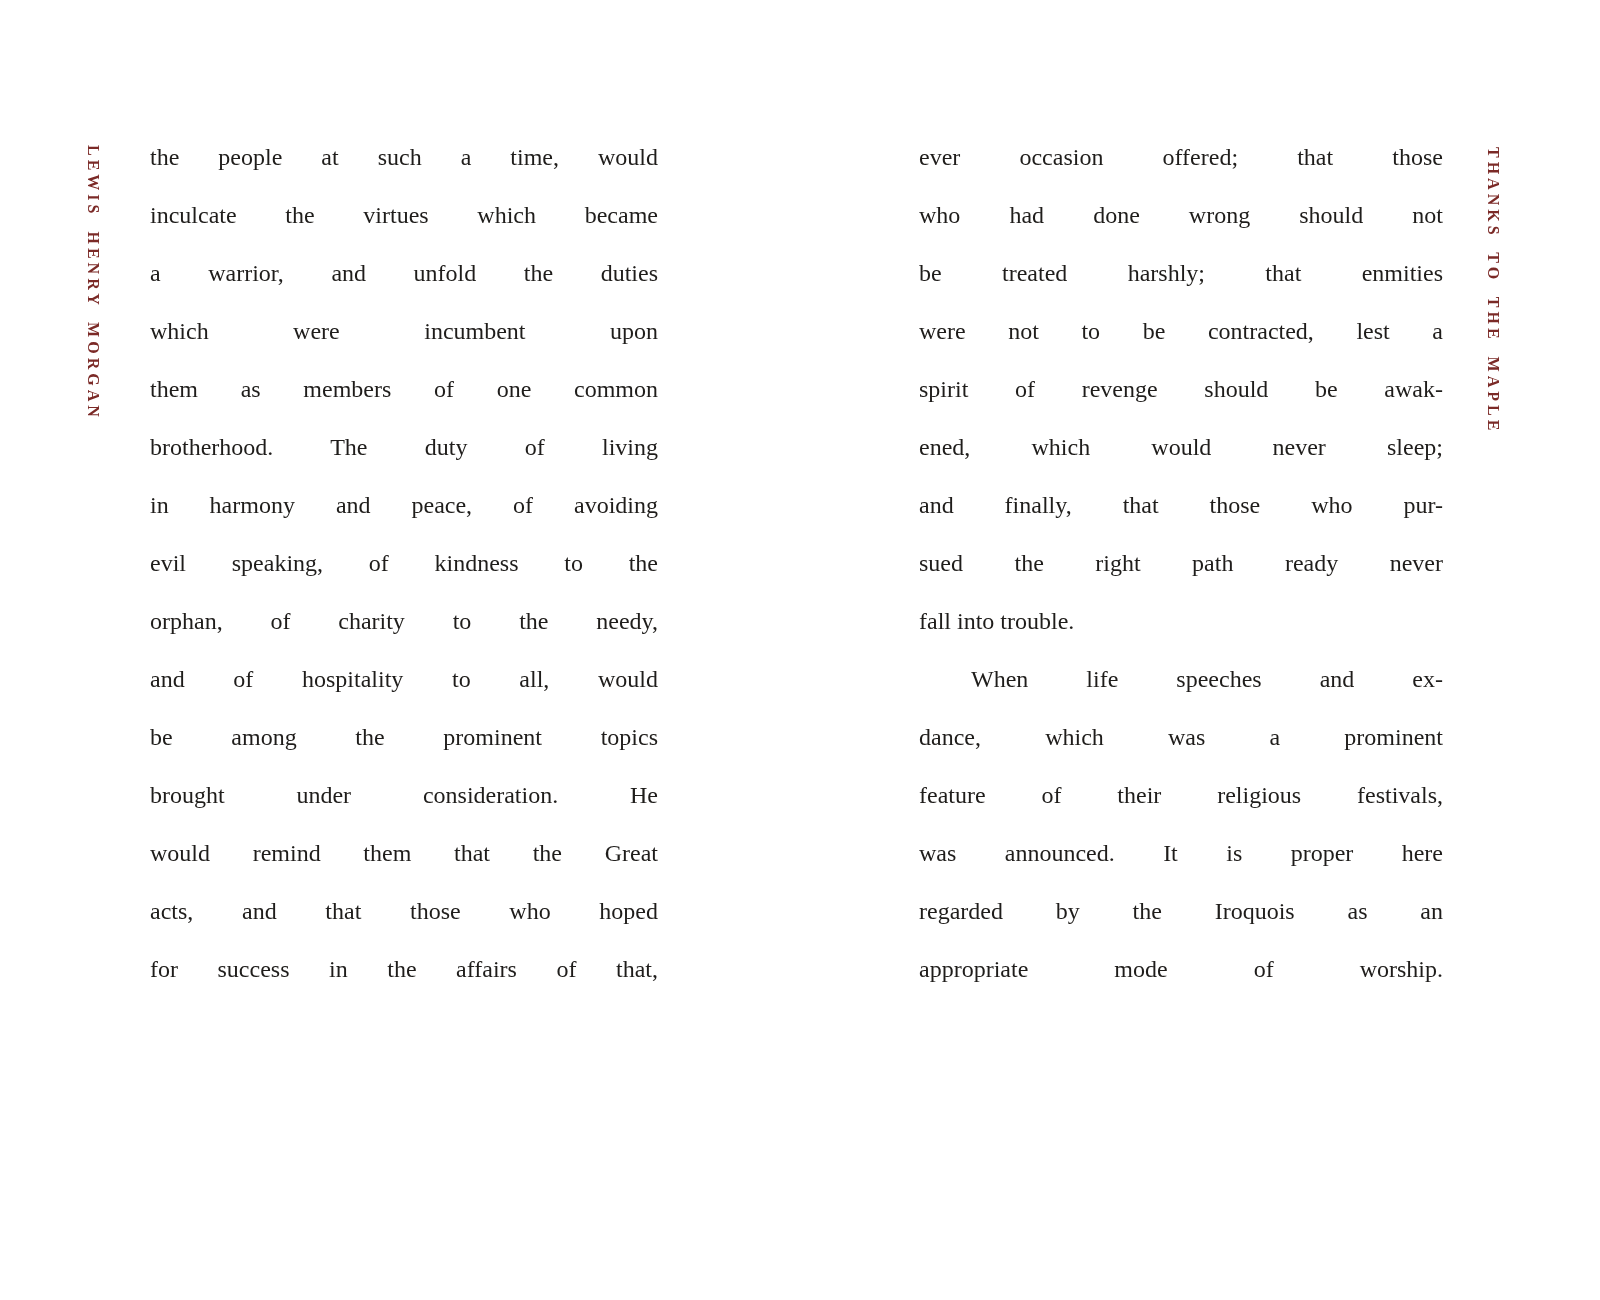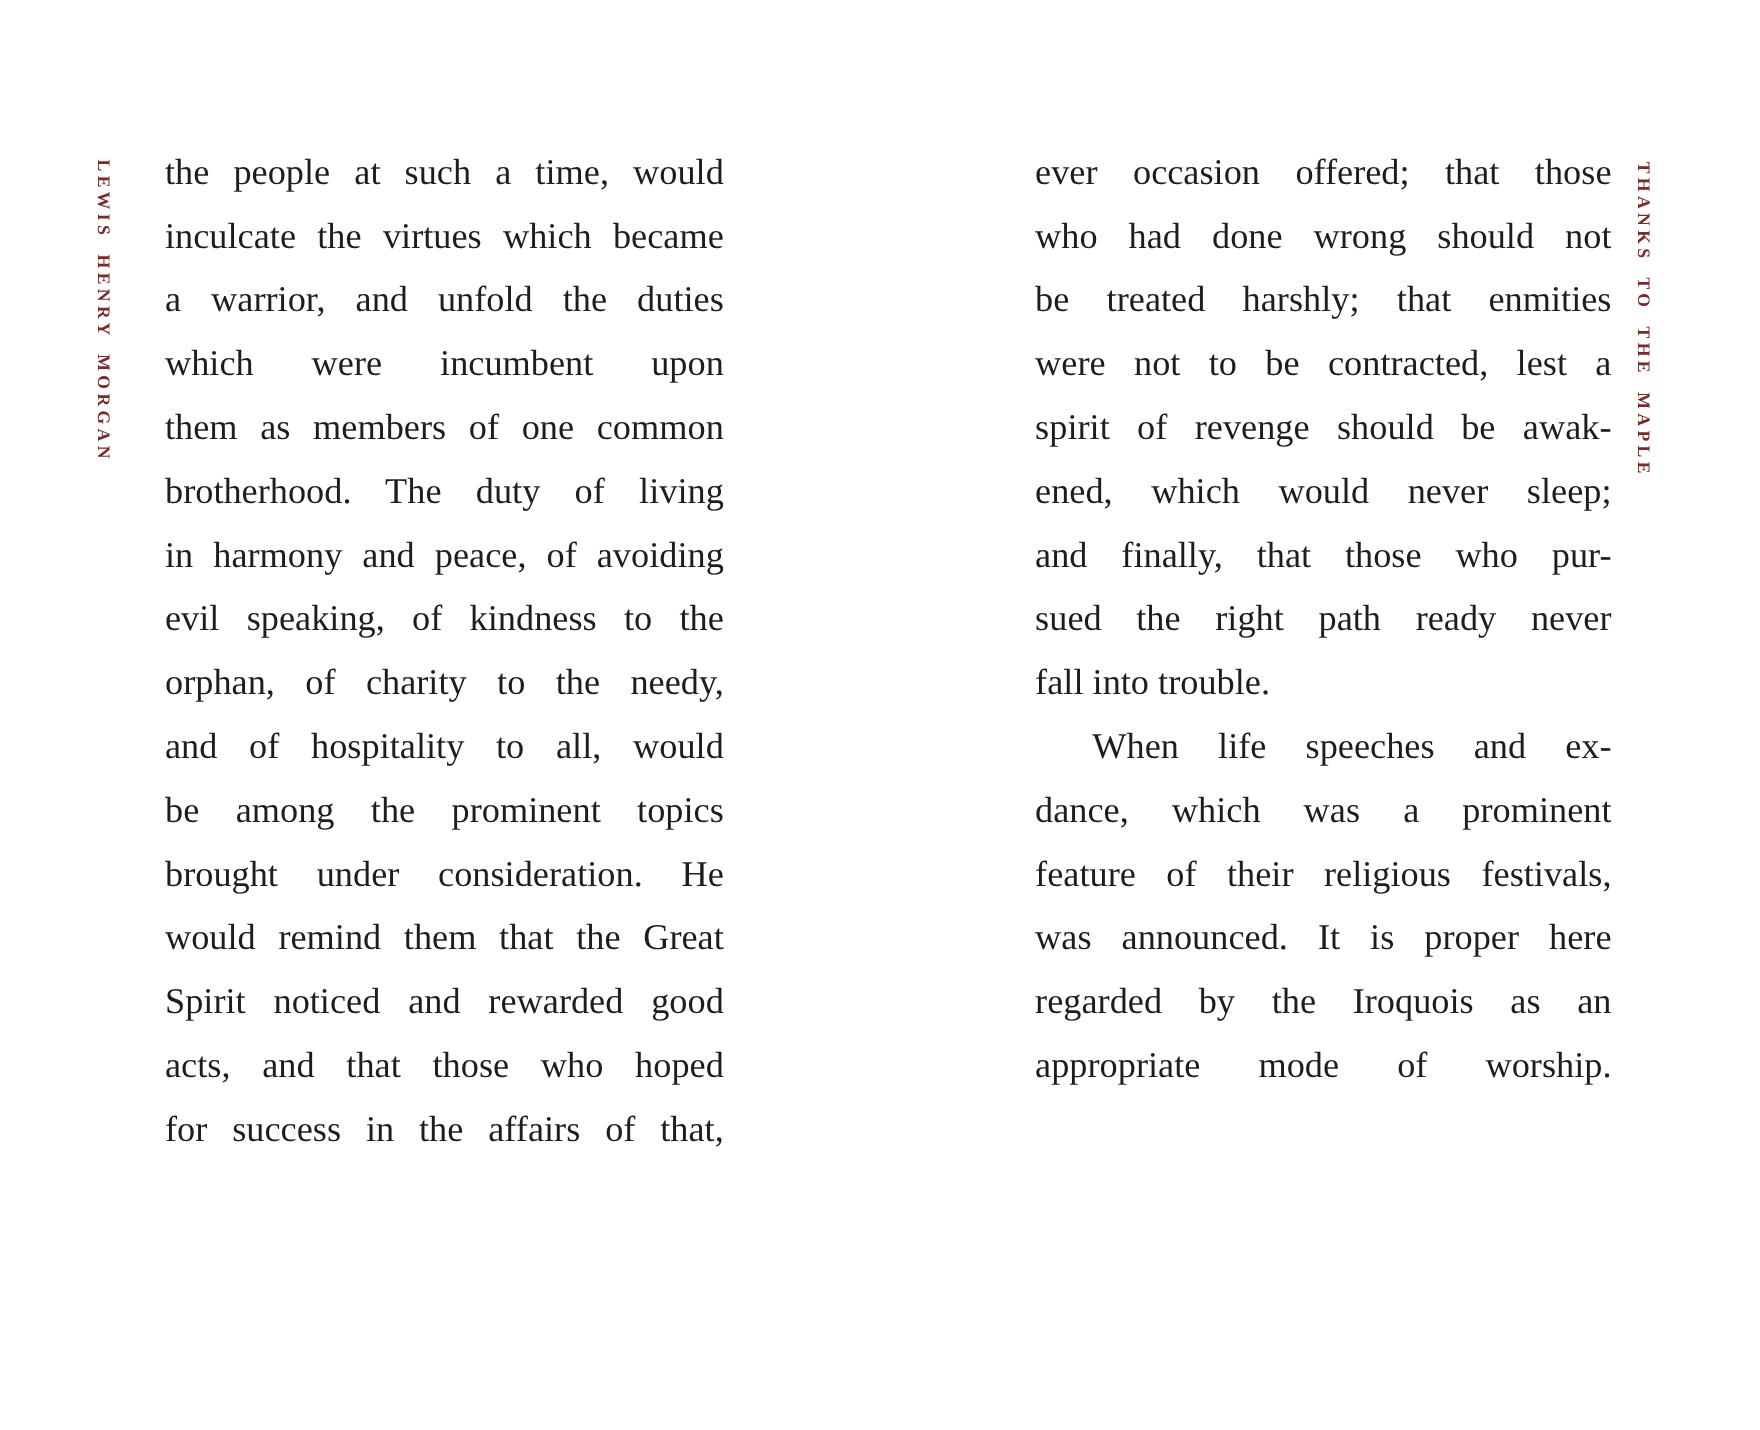--- a/index.html
+++ b/index.html
@@ -25,25 +25,25 @@
     word-spacing: 6px;
     color: #7b2a27;
     white-space: nowrap;
   }
   .vlabel-left  { left: 84px;  top: 145px; }
   .vlabel-right { left: 1484px; top: 147px; }
   .column {
     position: absolute;
     top: 128px;
     color: #1f1d1b;
-    font-size: 33px;
+    font-size: 24px;
     line-height: 58px;
   }
   .column-left  { left: 150px; width: 508px; }
-  .column-right { left: 941px; width: 524px; }
+  .column-right { left: 919px; width: 524px; }
   .line {
     text-align: justify;
     text-align-last: justify;
     white-space: normal;
     height: 58px;
     overflow: hidden;
   }
   .line.para-end {
     text-align-last: left;
   }
@@ -65,21 +65,20 @@
     <div class="line">which were incumbent upon</div>
     <div class="line">them as members of one common</div>
     <div class="line">brotherhood. The duty of living</div>
     <div class="line">in harmony and peace, of avoiding</div>
     <div class="line">evil speaking, of kindness to the</div>
     <div class="line">orphan, of charity to the needy,</div>
     <div class="line">and of hospitality to all, would</div>
     <div class="line">be among the prominent topics</div>
     <div class="line">brought under consideration. He</div>
     <div class="line">would remind them that the Great</div>
-    <div class="line">Spirit noticed and rewarded good</div>
     <div class="line">acts, and that those who hoped</div>
     <div class="line">for success in the affairs of that,</div>
   </div>
 
   <div class="column column-right">
     <div class="line">ever occasion offered; that those</div>
     <div class="line">who had done wrong should not</div>
     <div class="line">be treated harshly; that enmities</div>
     <div class="line">were not to be contracted, lest a</div>
     <div class="line">spirit of revenge should be awak-</div>

